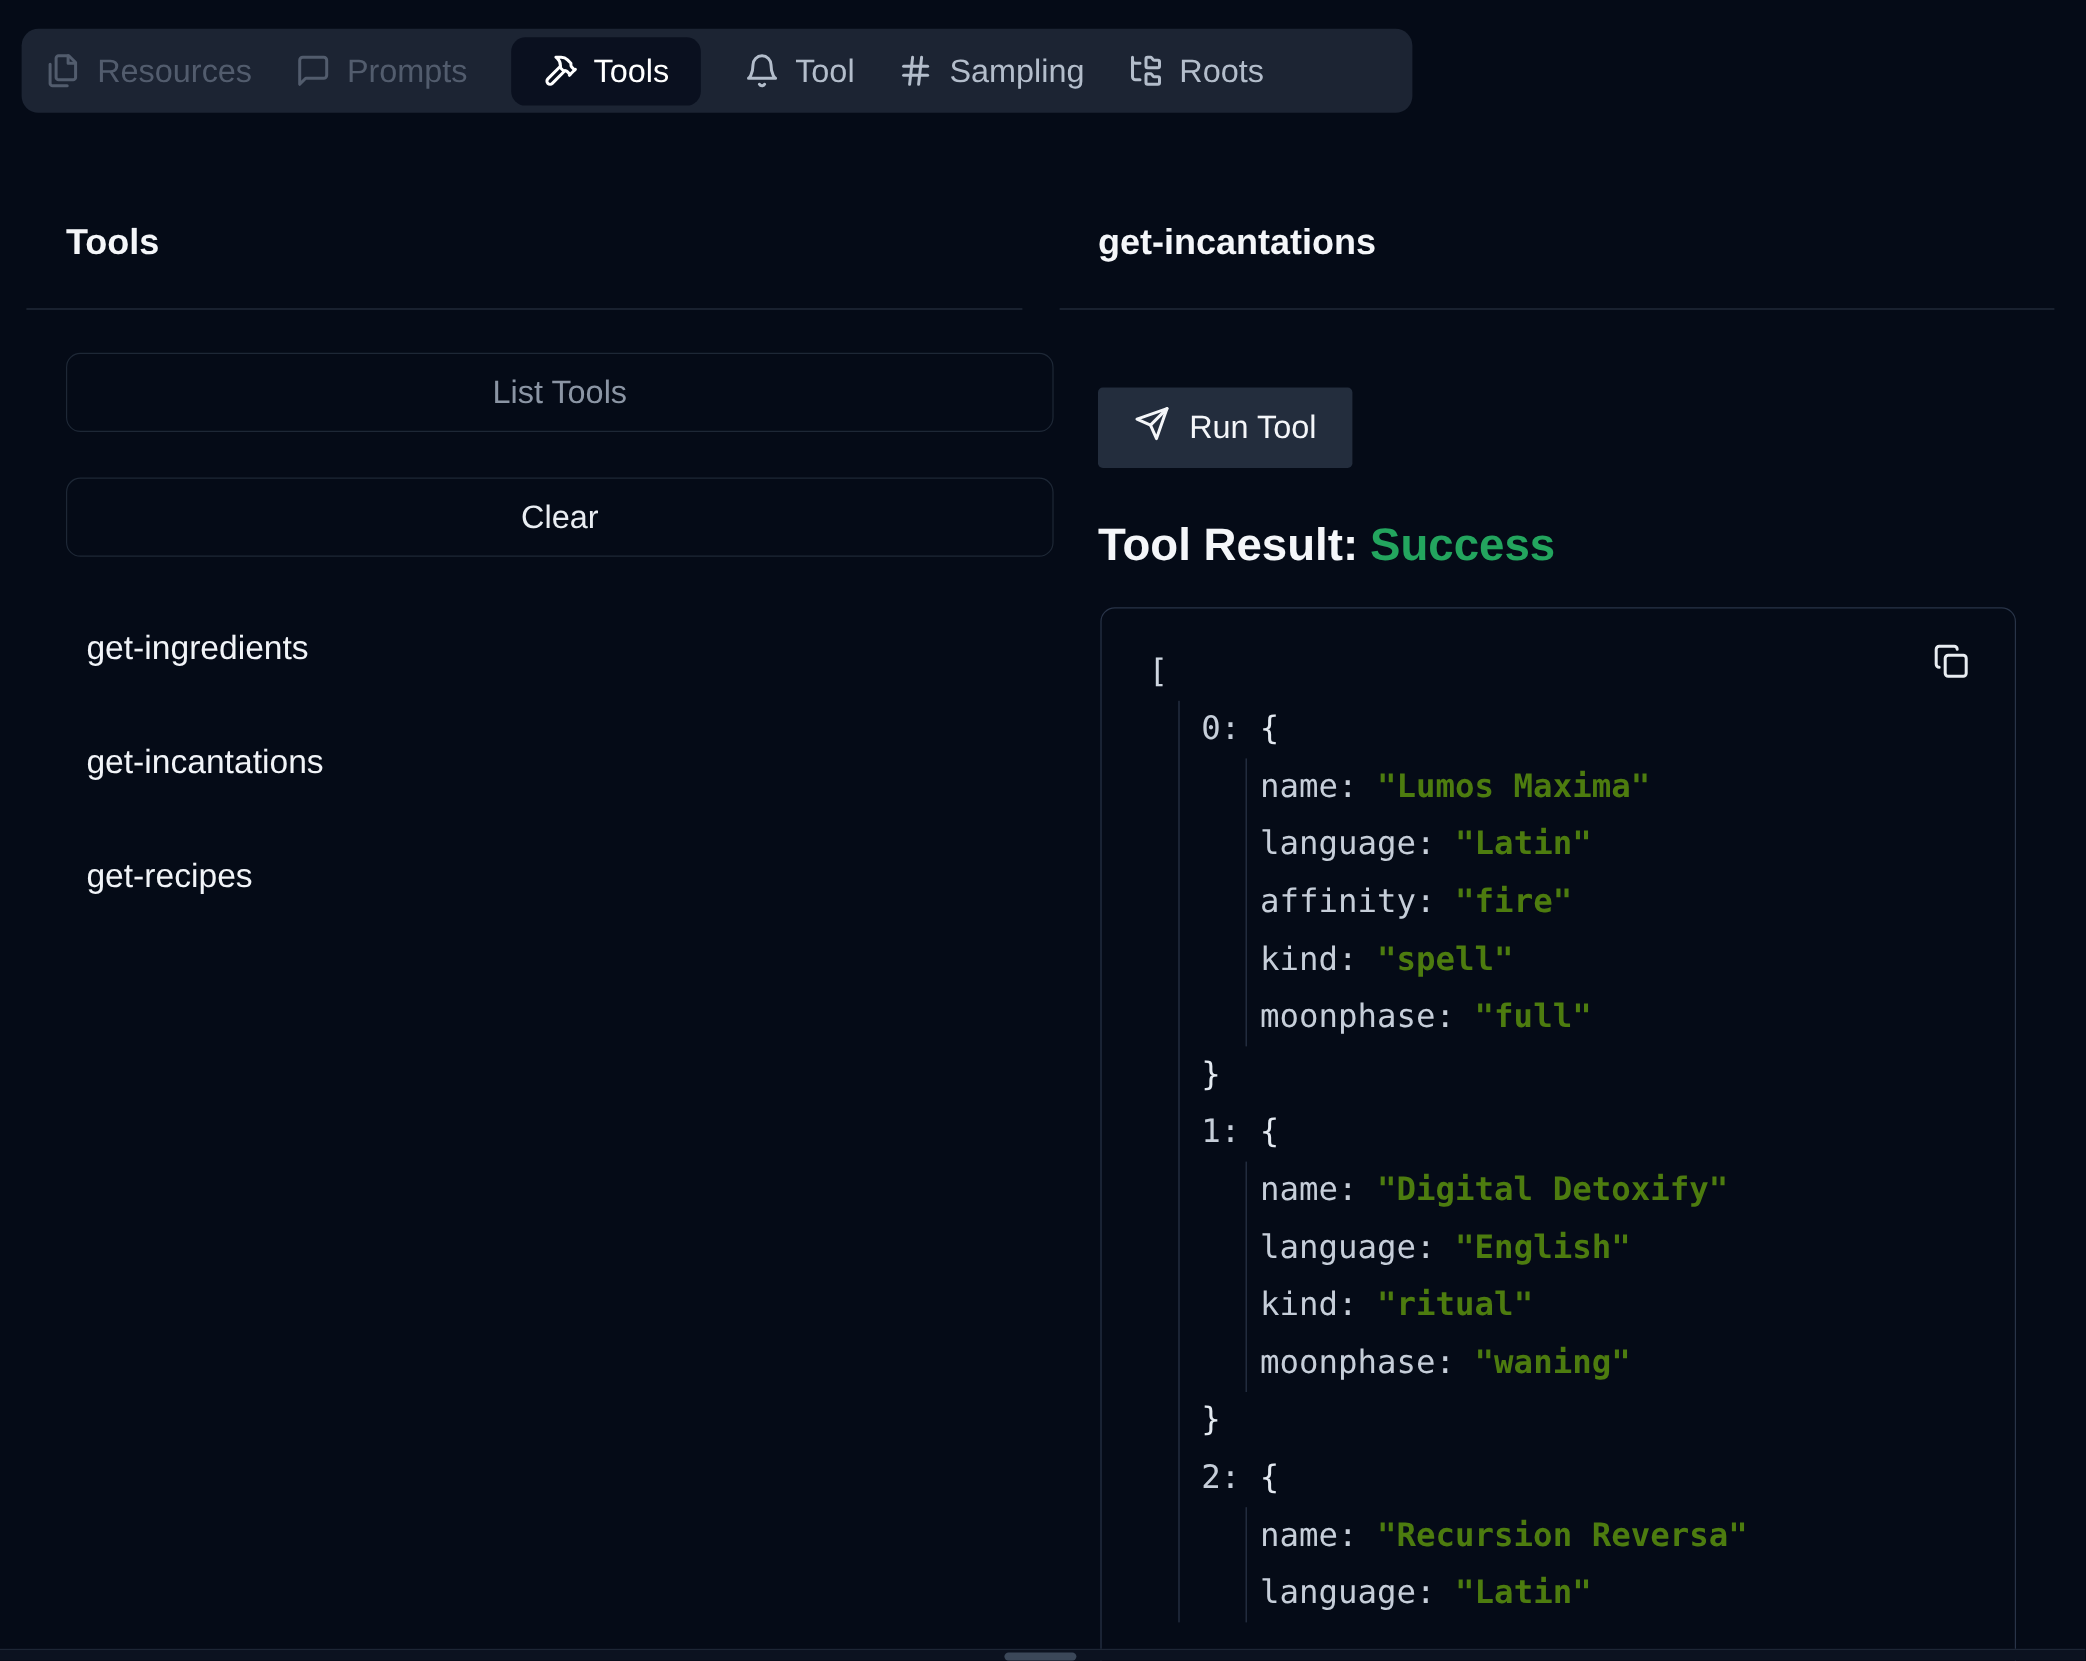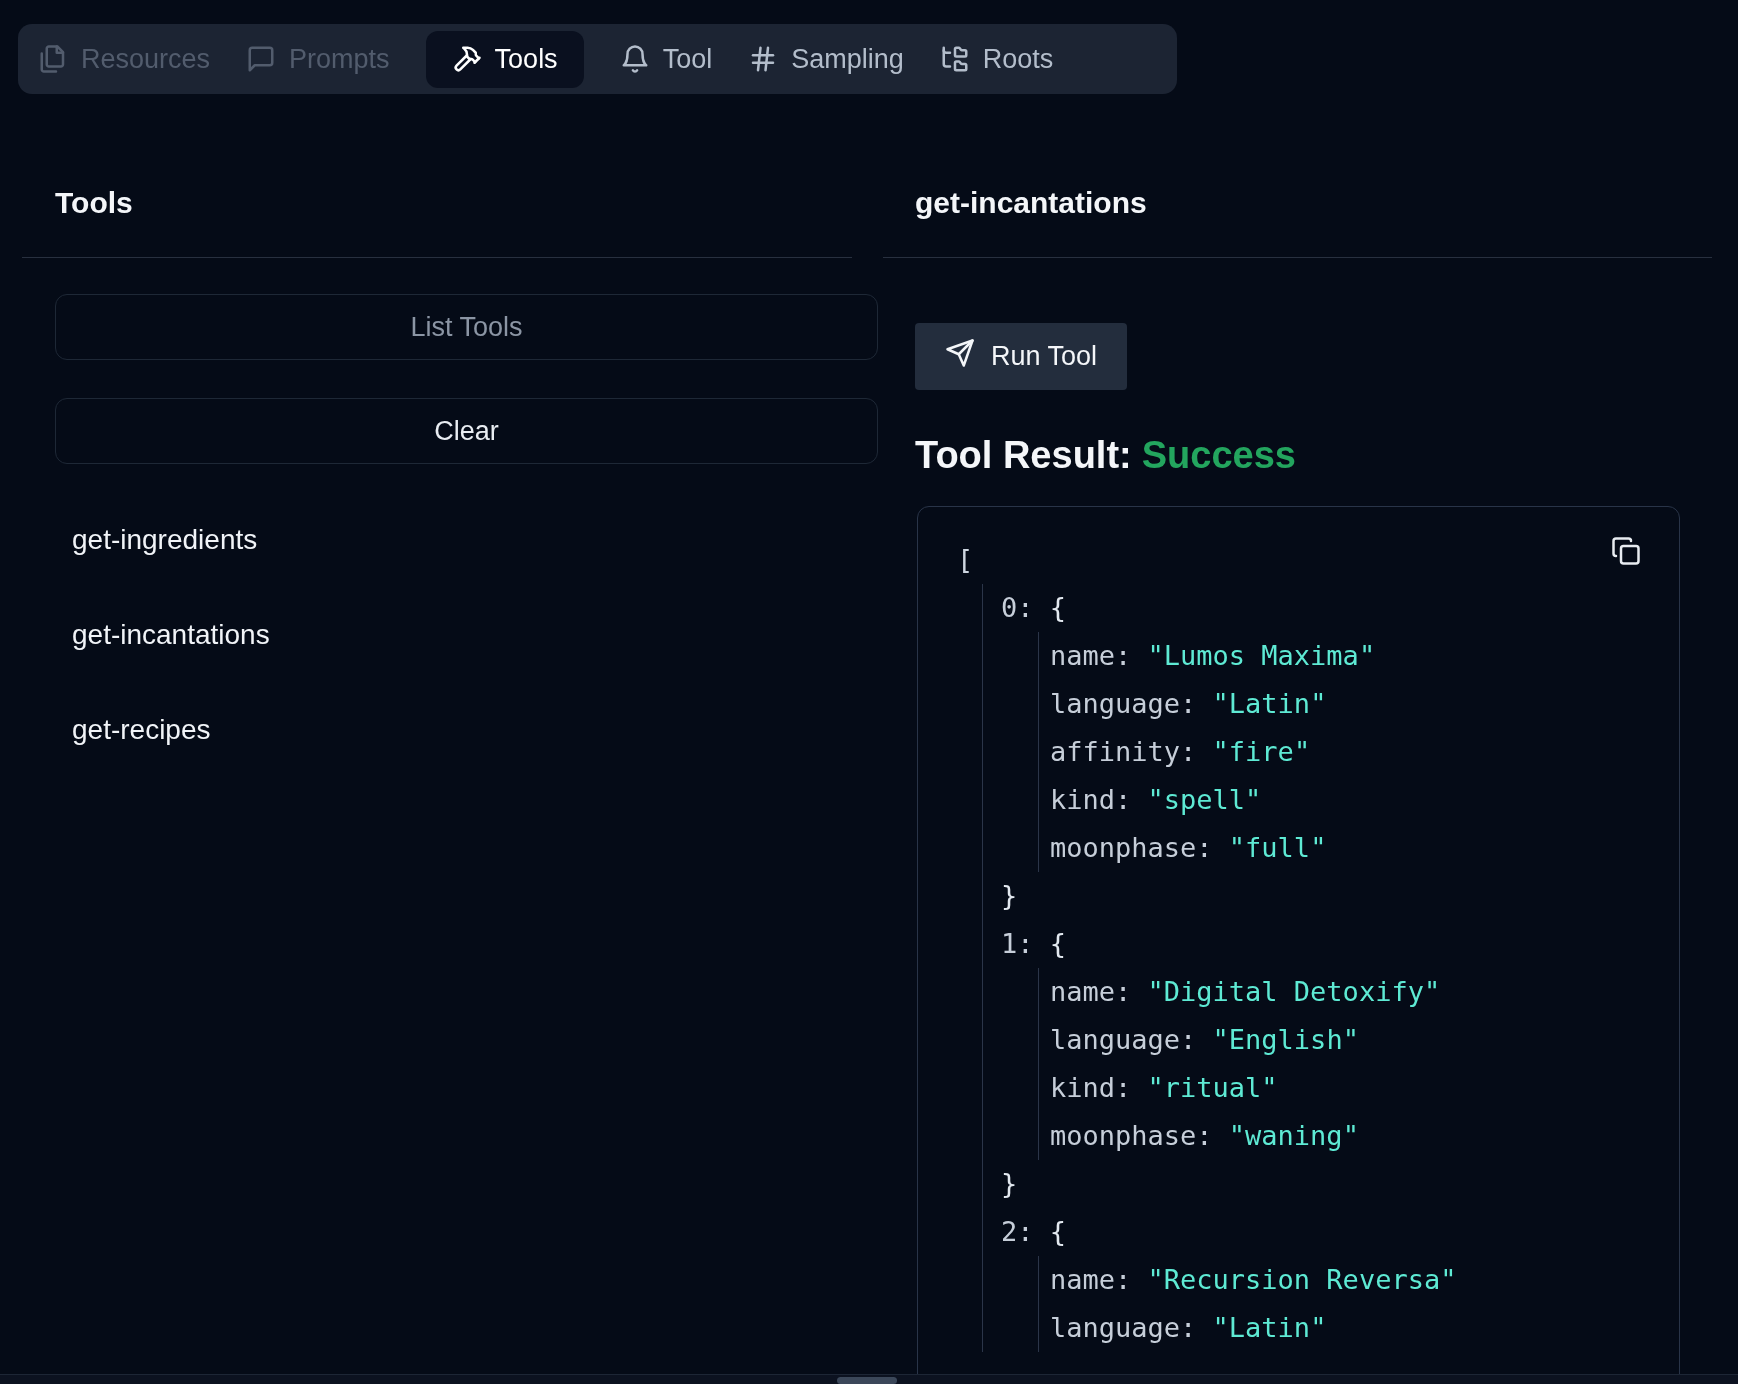--- a/index.html
+++ b/index.html
@@ -75,21 +75,21 @@
   .copy-btn svg{width:30px;height:30px;display:block;}
   .cline{height:48px;line-height:48px;white-space:pre;}
   .lvl{border-left:1px solid #2b3549;}
   .l1{margin-left:25px;}
   .l1 > .cline{padding-left:18px;}
   .l2{margin-left:55px;}
   .l2 > .cline{padding-left:11px;}
   .key{color:#c6ced9;}
   .brace{color:#e3e9f0;}
   .punc{color:#ced6e0;}
-  .str{color:#5eead4;}
+  .str{color:#4d7c0f;font-weight:bold;}
   .str::before{content:'"';}
   .str::after{content:'"';}
   
   .hscroll-track{
     position:absolute;left:0;top:1374px;width:1738px;height:10px;
     background:#0c1220;border-top:1px solid #1d2635;box-sizing:border-box;
   }
   .hscroll-thumb{
     position:absolute;left:837px;top:2px;width:60px;height:7px;
     background:#3b4759;border-radius:4px;cursor:pointer;

